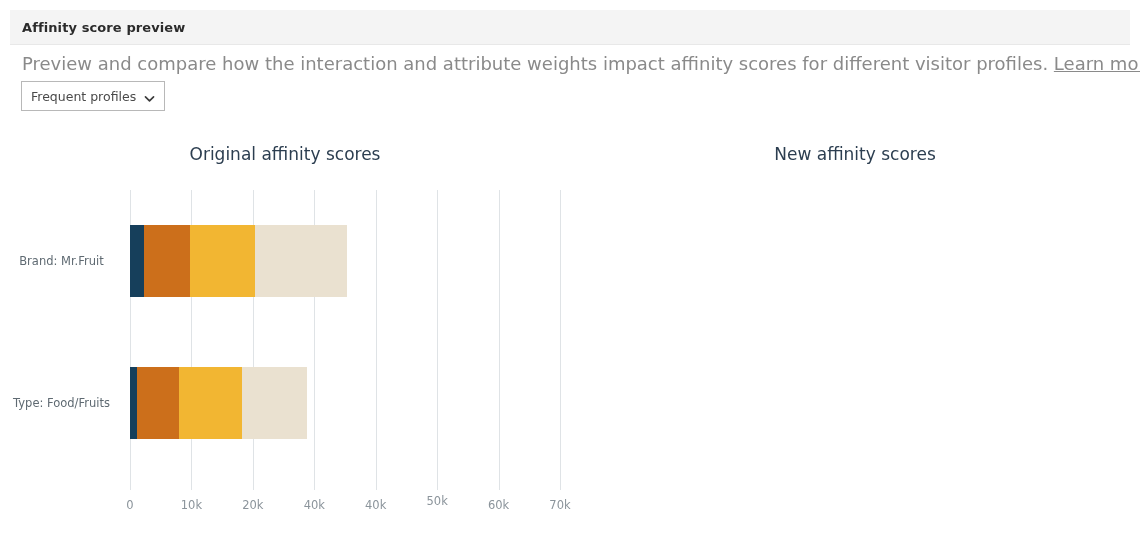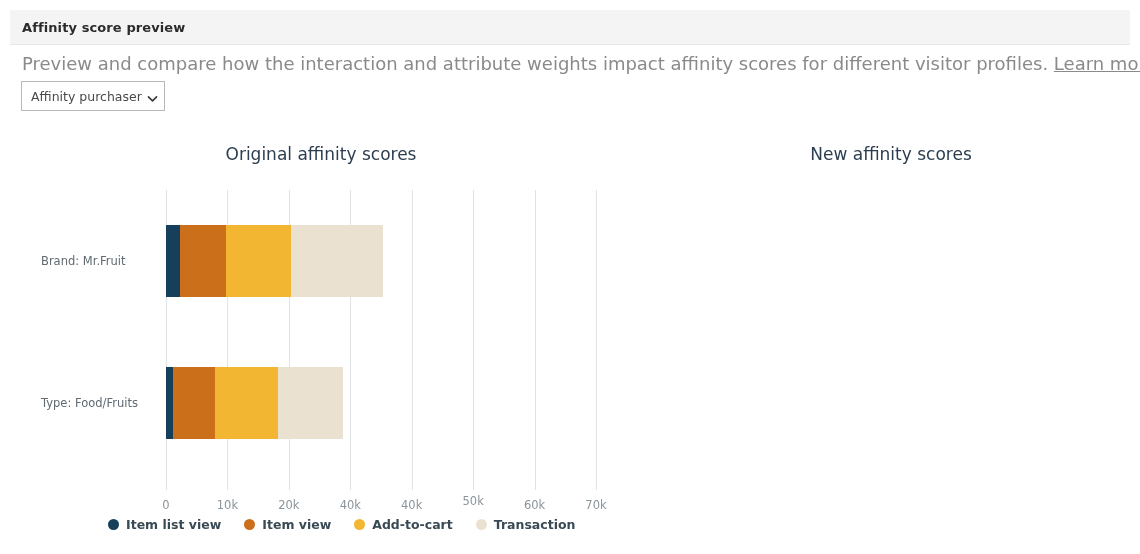--- a/index.html
+++ b/index.html
@@ -34,35 +34,35 @@
   .profile-select{
     position:absolute;left:21px;top:81px;
     width:144px;height:30px;
     border:1px solid #b8b8b8;background:#ffffff;
     display:flex;align-items:center;justify-content:space-between;
     padding:0 8px 0 9px;box-sizing:border-box;cursor:pointer;
   }
   .profile-select-label{font-size:12.5px;color:#4a4a4a;white-space:nowrap;}
   .chev{width:13px;height:13px;flex:none;margin-left:4px;}
   
-  .chart{position:absolute;top:128px;height:420px;margin-left:36px;}
+  .chart{position:absolute;top:128px;height:420px;}
   .chart.left{left:0;width:570px;}
   .chart.right{left:570px;width:570px;}
   .chart-title{
     position:absolute;top:16px;left:0;width:100%;
     text-align:center;font-size:17px;color:#2c3e50;
   }
   .plot{
     position:absolute;top:62px;height:284px;
   }
   .chart.left .plot{left:130px;width:430px;}
   .gridline{position:absolute;top:0;bottom:0;width:1px;background:#dfe3e6;}
   .ytick-label{
     position:absolute;font-size:11.5px;color:#5f6a72;
-    text-align:left;white-space:nowrap;
+    text-align:center;white-space:nowrap;
     transform:translateY(-50%);
   }
   .bar{position:absolute;height:72px;}
   .seg{position:absolute;top:0;height:100%;}
   .xtick{
     position:absolute;font-size:11.5px;color:#8b949b;
     transform:translateX(-50%);white-space:nowrap;
   }
   .xtick-mark{position:absolute;width:1px;height:16px;background:#dfe3e6;}
   
@@ -78,21 +78,21 @@
 <div class="panel-header">
   <span class="panel-header-title">Affinity score preview</span>
 </div>
 
 <div class="desc">
   <span>Preview and compare how the interaction and attribute weights impact affinity scores for different visitor profiles.</span>
   <span class="desc-link">Learn more</span>
 </div>
 
 <div class="profile-select">
-  <span class="profile-select-label">Affinity purchaser</span>
+  <span class="profile-select-label">Frequent profiles</span>
   <span class="chev">
     <svg viewBox="0 0 16 16" width="13" height="13">
         <path d="M3 6 L8 11 L13 6" fill="none" stroke="#3a3a3a" stroke-width="2" stroke-linecap="round" stroke-linejoin="round"></path>
       </svg>
   </span>
 </div>
 
 <div class="chart left">
   <div class="chart-title">Original affinity scores</div>
   <div class="plot">
@@ -128,36 +128,18 @@
         <div class="seg" style="left: 125.314px; width: 91.5286px; background: rgb(234, 225, 208);"></div>
       </div>
       <div class="ytick-label" style="top: 213px; left: -125px; width: 113px;">Type: Food/Fruits</div>
       <div class="bar" style="top: 177px; left: 0px; right: 0px;">
         <div class="seg" style="left: 0px; width: 6.75714px; background: rgb(22, 63, 91);"></div>
         <div class="seg" style="left: 6.75714px; width: 41.7714px; background: rgb(204, 111, 27);"></div>
         <div class="seg" style="left: 48.5286px; width: 63.8857px; background: rgb(242, 182, 50);"></div>
         <div class="seg" style="left: 112.414px; width: 64.5px; background: rgb(234, 225, 208);"></div>
       </div>
     </div>
-  <div class="legend">
-      <div class="legend-item">
-        <span class="legend-dot" style="background: rgb(22, 63, 91);"></span>
-        <span class="legend-label">Item list view</span>
-      </div>
-      <div class="legend-item">
-        <span class="legend-dot" style="background: rgb(204, 111, 27);"></span>
-        <span class="legend-label">Item view</span>
-      </div>
-      <div class="legend-item">
-        <span class="legend-dot" style="background: rgb(242, 182, 50);"></span>
-        <span class="legend-label">Add-to-cart</span>
-      </div>
-      <div class="legend-item">
-        <span class="legend-dot" style="background: rgb(234, 225, 208);"></span>
-        <span class="legend-label">Transaction</span>
-      </div>
-    </div>
 </div>
 
 <div class="chart right">
   <div class="chart-title">New affinity scores</div>
 
 </div>
 
 </body></html>

